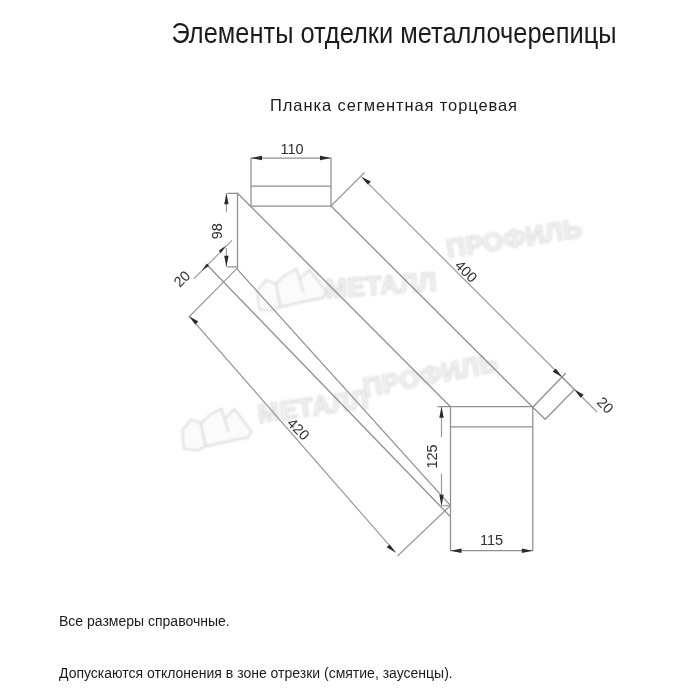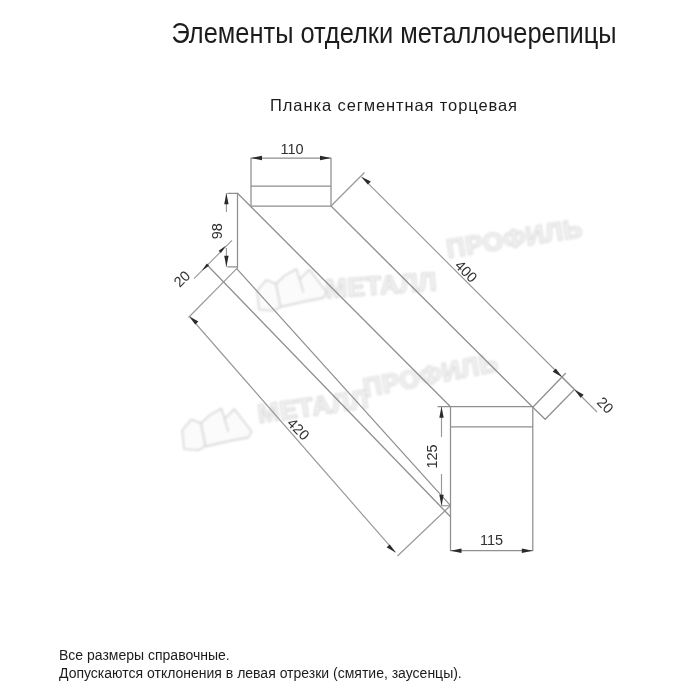--- a/index.html
+++ b/index.html
@@ -107,15 +107,15 @@
       <text x="172.8" y="236.4" text-anchor="middle" transform="rotate(-90 172.8 231.2)">98</text>
       <text x="387.5" y="461.6" text-anchor="middle" transform="rotate(-90 387.5 456.5)">125</text>
       <text x="422.3" y="276.4" text-anchor="middle" transform="rotate(45 422.3 271.2)">400</text>
       <text x="254.5" y="434.2" text-anchor="middle" transform="rotate(45 254.5 429)">420</text>
       <text x="137.8" y="283.9" text-anchor="middle" transform="rotate(-45 137.8 278.7)">20</text>
       <text x="561.5" y="410.2" text-anchor="middle" transform="rotate(45 561.5 405)">20</text>
     </g>
     </g>
   </svg>
 
-  <div class="note" style="top:647px;">Все размеры справочные.</div>
-  <div class="note" style="top:665px;">Допускаются отклонения в левая отрезки (смятие, заусенцы).</div>
+  <div class="note" style="top:613px;">Все размеры справочные.</div>
+  <div class="note" style="top:665px;">Допускаются отклонения в зоне отрезки (смятие, заусенцы).</div>
 </div>
 
 </body></html>

